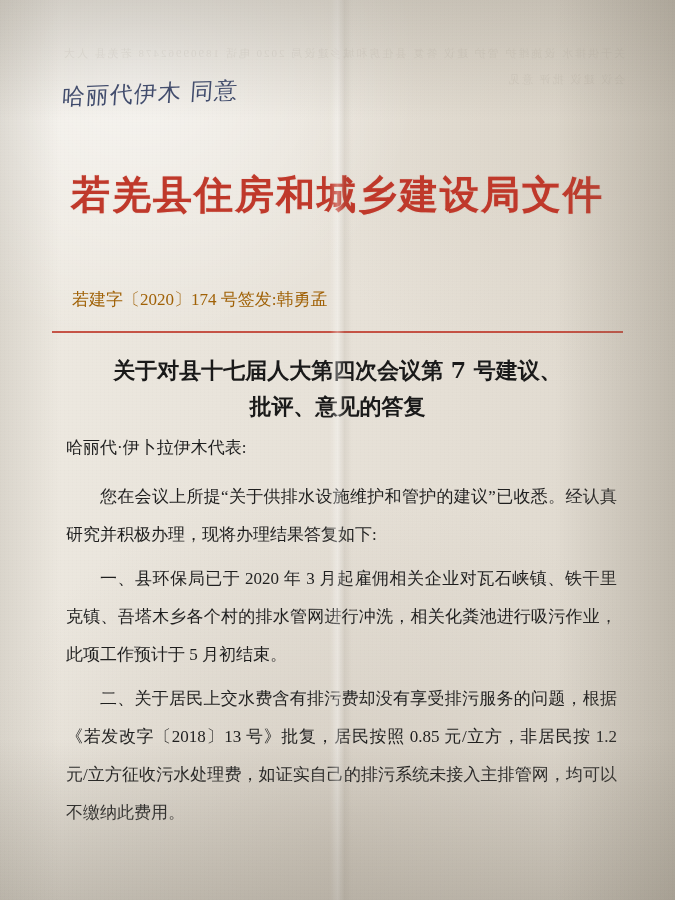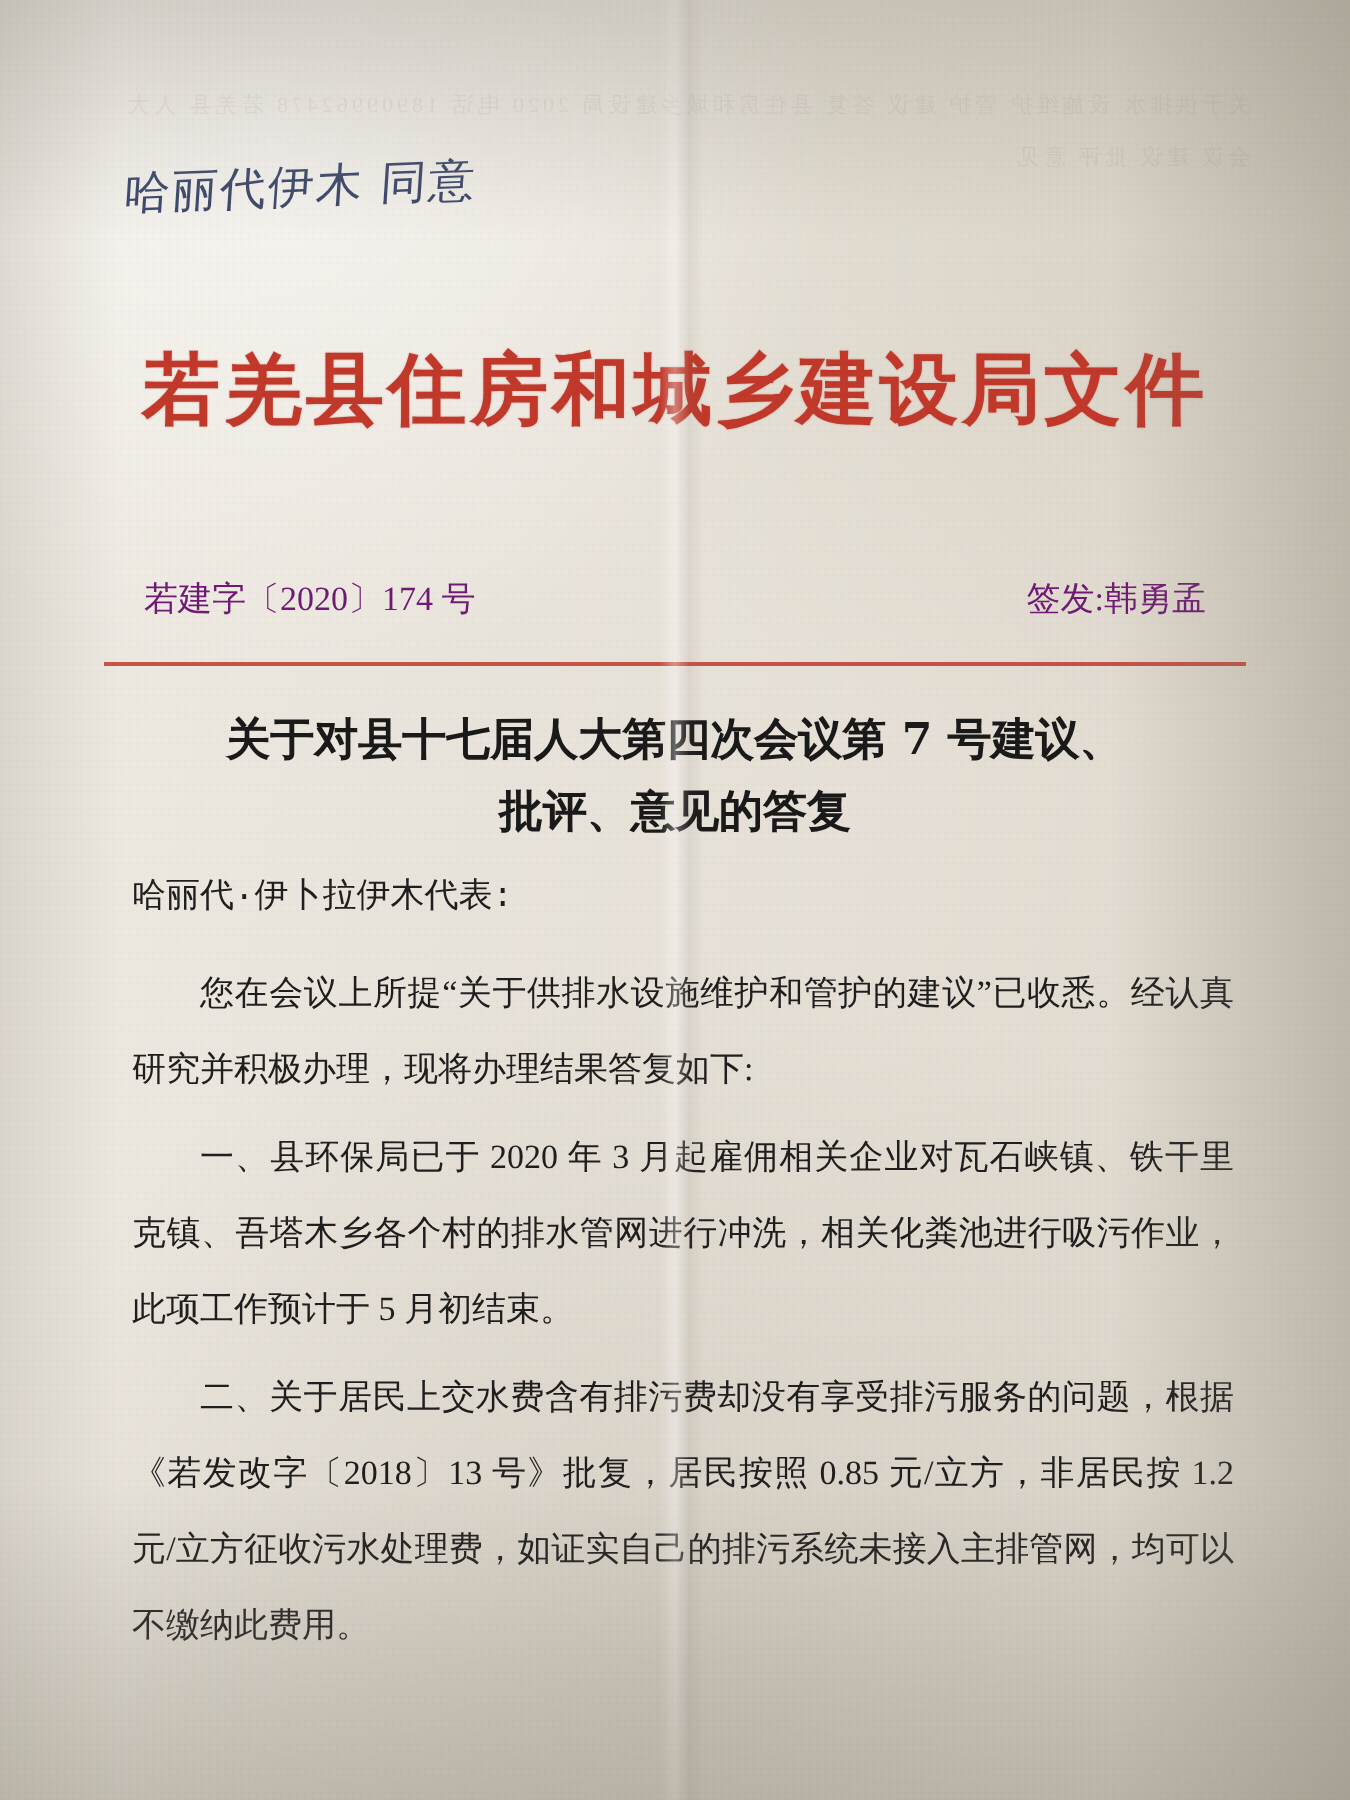--- a/index.html
+++ b/index.html
@@ -92,24 +92,24 @@
     font-size: 39px;
     letter-spacing: 2px;
     text-shadow: 0 0 1px rgba(192,57,43,0.45);
   }
   .doc-meta {
     position: absolute;
     top: 288px;
     left: 72px;
     right: 72px;
     display: flex;
-    justify-content: space-between;
+    justify-content: flex-start;
     align-items: baseline;
     font-size: 17px;
-    color: #701a75;
+    color: #a16207;
   }
   .red-rule {
     position: absolute;
     top: 331px;
     left: 52px;
     right: 52px;
     height: 2px;
     background: #c0392b;
     opacity: 0.85;
   }
@@ -124,21 +124,20 @@
     font-weight: bold;
     font-size: 22px;
     line-height: 36px;
   }
   .salutation {
     position: absolute;
     top: 436px;
     left: 66px;
     font-size: 17px;
     color: #1f1f1f;
-    font-family: Liberation Mono, monospace;
   }
   .body {
     position: absolute;
     top: 478px;
     left: 66px;
     right: 58px;
     font-size: 17px;
     line-height: 38px;
     color: #1f1f1f;
     text-align: justify;

